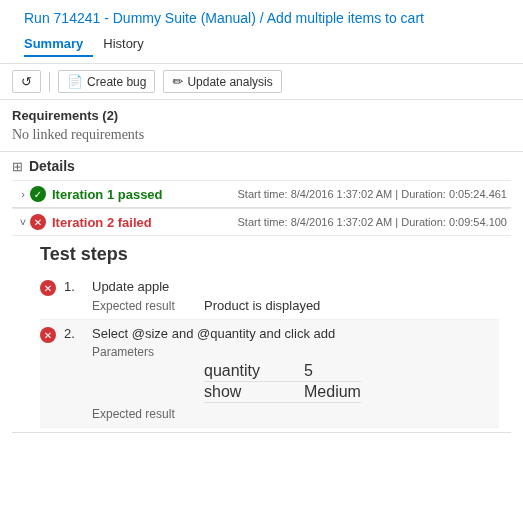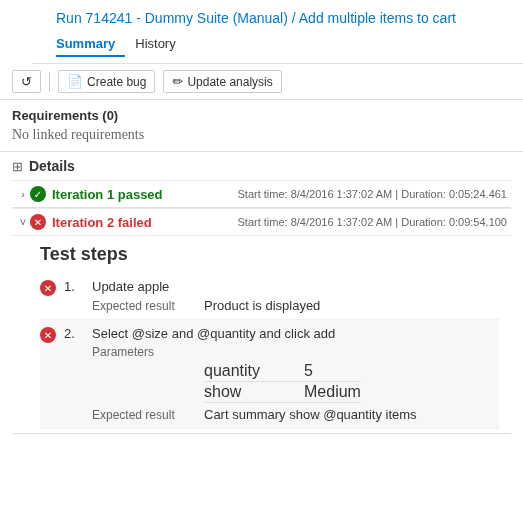--- a/index.html
+++ b/index.html
@@ -9,21 +9,20 @@
       color: #333;
       background: #fff;
       width: 523px;
       min-height: 522px;
       overflow: hidden;
     }
 
     .header {
       padding: 10px 12px 6px 24px;
       border-bottom: 1px solid #e0e0e0;
-      margin-left: 32px;
     }
 
     .header-title {
       font-size: 14px;
       color: #0078d4;
       font-weight: 400;
       margin-bottom: 6px;
     }
 
     .tabs {
@@ -299,21 +298,21 @@
       <span class="toolbar-icon">📄</span>
       <span>Create bug</span>
     </button>
     <button class="toolbar-btn">
       <span class="toolbar-icon">✏</span>
       <span>Update analysis</span>
     </button>
   </div>
 
   <div class="section">
-    <div class="section-title">Requirements (0)</div>
+    <div class="section-title">Requirements (2)</div>
     <div class="no-items-text">No linked requirements</div>
   </div>
 
   <div class="details-section">
     <div class="details-header">
       <span class="details-expand-icon">⊞</span>
       <span class="details-title">Details</span>
     </div>
 
     <div class="iteration-block">
@@ -361,21 +360,20 @@
                   <span class="param-value">5</span>
                 </div>
                 <div class="param-row">
                   <span class="param-name">show</span>
                   <span class="param-value">Medium</span>
                 </div>
               </div>
             </div>
             <div class="step-detail-row">
               <span class="step-detail-label">Expected result</span>
-              <span class="step-detail-value">Cart summary show @quantity items</span>
             </div>
           </div>
         </div>
 
       </div>
     </div>
 
   </div>
 </div>
 

